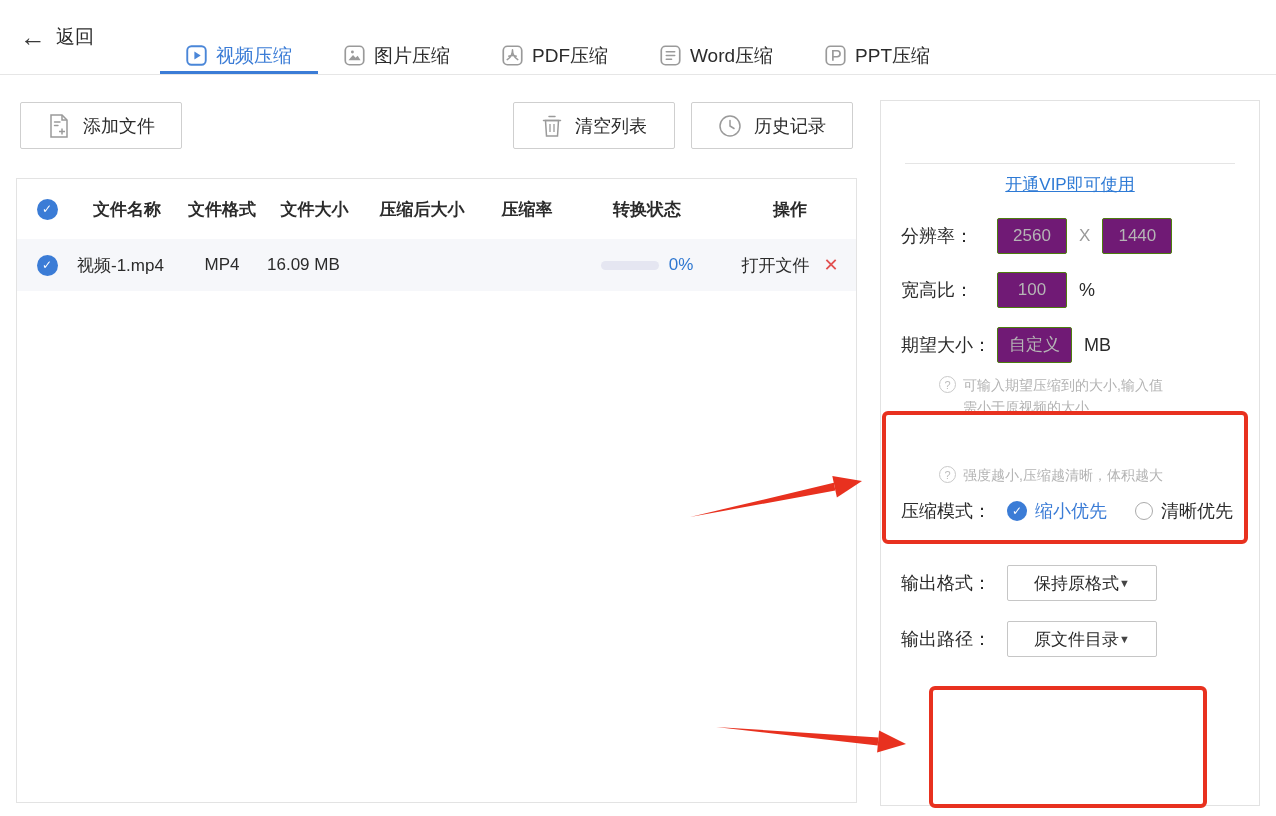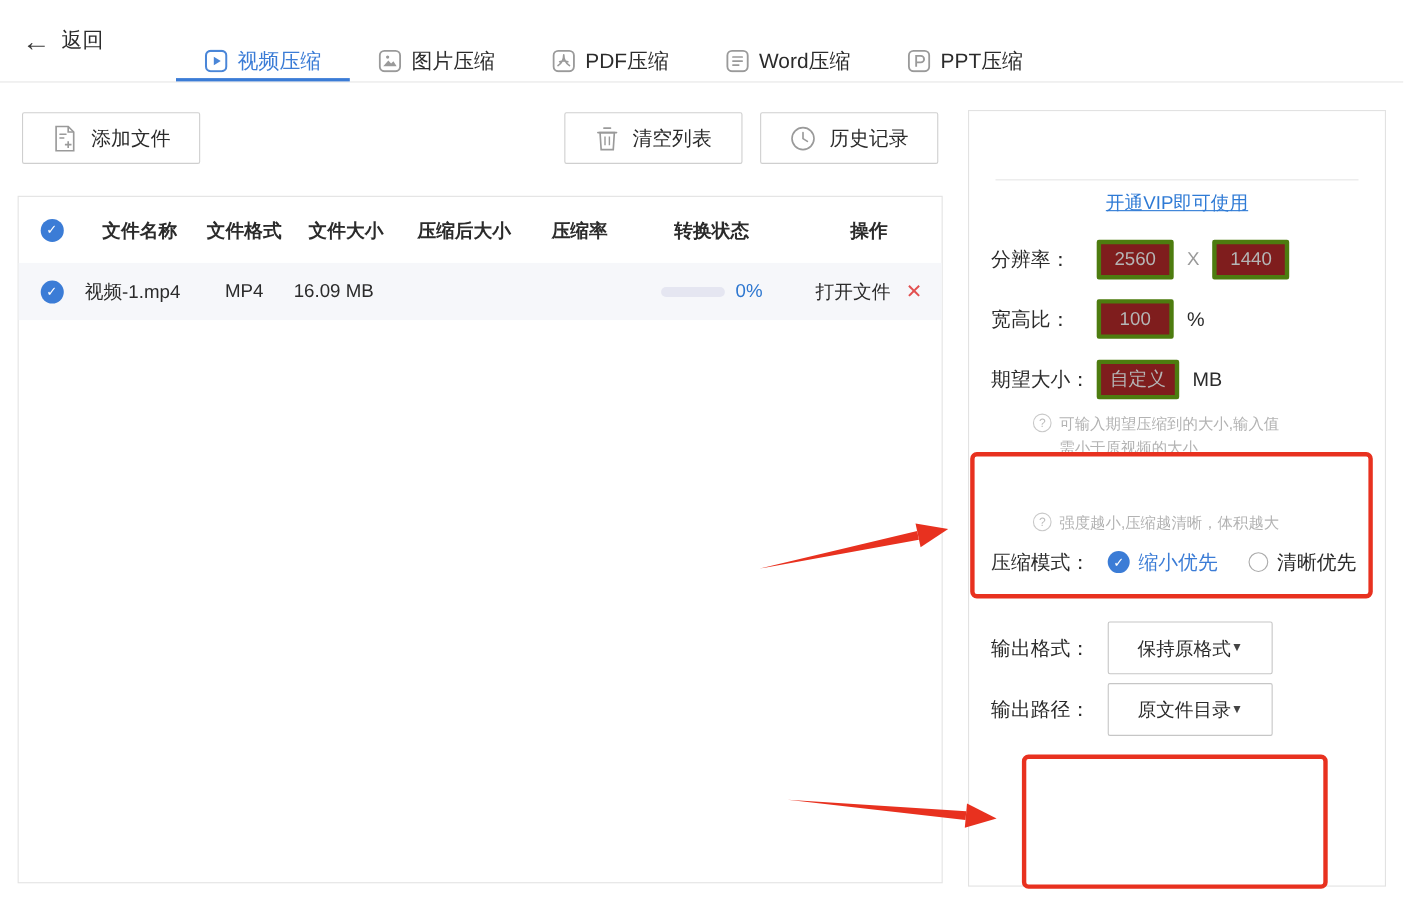--- a/index.html
+++ b/index.html
@@ -48,43 +48,43 @@
   
   .settings { position:absolute; left:880px; top:100px; width:380px; height:706px;
               border:1px solid #e2e2e2; background:#fff; }
   .settings-title { position:absolute; top:20px; left:0; width:100%; text-align:center;
                     font-size:20px; font-weight:normal; color:#2b2b2b; }
   .sdivider { position:absolute; top:62px; left:24px; right:24px; border-top:1px solid #e5e5e5; }
   .vip-link { position:absolute; top:72px; left:0; width:100%; text-align:center;
               color:#2e7ad5; font-size:17px; text-decoration:underline; cursor:pointer; }
   .frow { position:absolute; left:20px; display:flex; align-items:center; }
   .flabel { width:96px; font-size:18px; color:#2b2b2b; flex:none; }
-  .sinput { width:70px; height:36px; border:4px solid #4d7c0f; border-radius:2px;
-            text-align:center; font-size:17px; color:#8e8e8e; background:#7f1d1d;
+  .sinput { width:70px; height:36px; border:1px solid #4d7c0f; border-radius:2px;
+            text-align:center; font-size:17px; color:#8e8e8e; background:#701a75;
             font-family:inherit; }
   .sinput::placeholder { color:#b5b5b5; opacity:1; }
   .xsep { color:#9a9a9a; font-size:17px; margin:0 12px; }
   .unit { font-size:18px; margin-left:12px; color:#2b2b2b; }
   .hint { position:absolute; left:58px; display:flex; align-items:flex-start; gap:7px;
           color:#b3b3b3; font-size:14px; line-height:22px; }
   .qicon { width:17px; height:17px; border:1px solid #c9c9c9; border-radius:50%; flex:none;
            display:inline-flex; align-items:center; justify-content:center; font-size:11px;
            color:#bdbdbd; margin-top:2px; }
   .slider { position:relative; width:122px; height:16px; margin-left:8px; cursor:pointer; }
   .slider .track { position:absolute; top:6px; left:0; width:100%; height:5px; border-radius:3px; background:#d6d6d6; }
   .slider .fill  { position:absolute; top:6px; left:0; width:52%; height:5px; border-radius:3px; background:#3b7cd6; }
   .slider .thumb { position:absolute; top:0; left:52%; width:16px; height:16px; margin-left:-8px;
                    border-radius:50%; background:#fff; border:2px solid #3b7cd6; }
   .sval { margin-left:14px; color:#a6a6a6; font-size:18px; }
   .radio { display:flex; align-items:center; gap:8px; cursor:pointer; font-size:18px; }
   .radio .dot-on { width:20px; height:20px; border-radius:50%; background:#3b7cd6; color:#fff;
                    display:inline-flex; align-items:center; justify-content:center; font-size:12px; font-weight:bold; }
   .radio .dot-off { width:18px; height:18px; border-radius:50%; border:1px solid #ababab; background:#fff; }
   .radio.sel { color:#3b7cd6; }
-  .sselect { width:150px; height:48px; border:1px solid #c6c6c6; border-radius:2px; background:#fff;
+  .sselect { width:150px; height:36px; border:1px solid #c6c6c6; border-radius:2px; background:#fff;
              display:flex; align-items:center; justify-content:center; font-size:17px;
              color:#2b2b2b; cursor:pointer; }
   .caret { font-size:11px; color:#444; }
   .start-btn { position:absolute; left:67px; top:625px; width:250px; height:57px; background:#3b7cd6;
                color:#fff; font-size:20px; border:none; border-radius:4px; cursor:pointer;
                font-family:inherit; }
 
   
   .ann-box { position:absolute; border:4px solid #e8311f; border-radius:6px; pointer-events:none; }
   .ann-box1 { left:882px; top:411px; width:366px; height:133px; }

